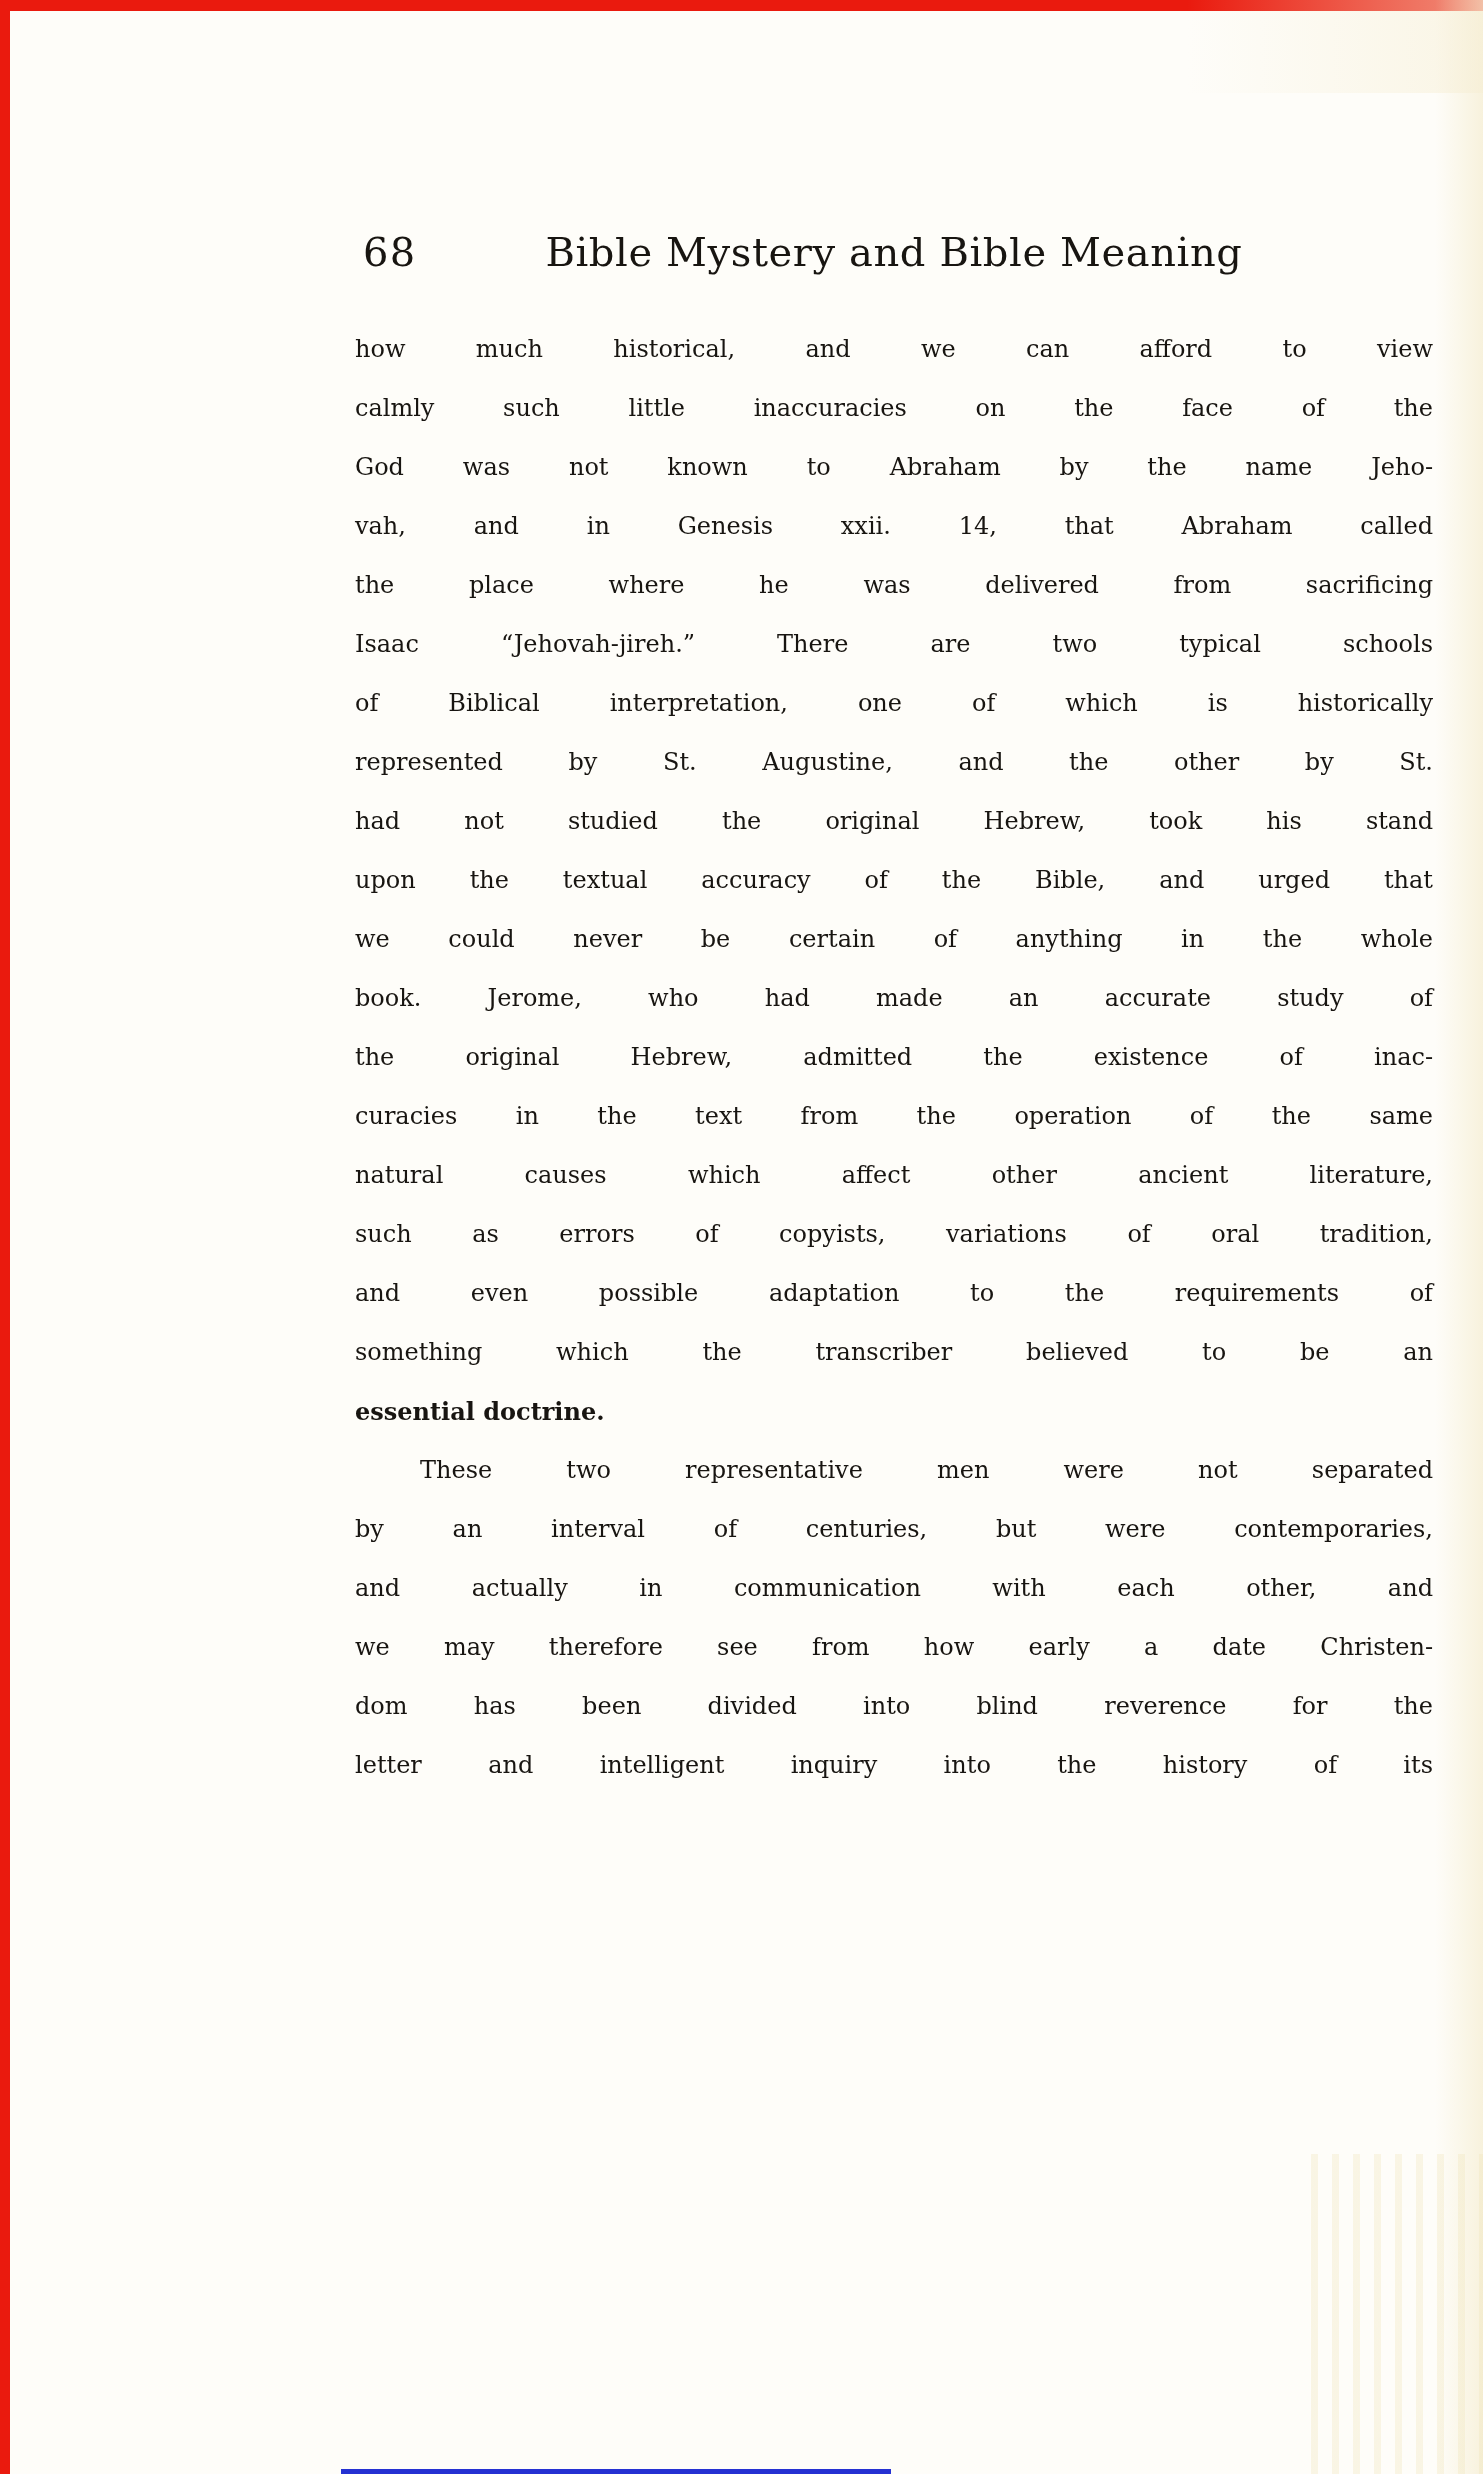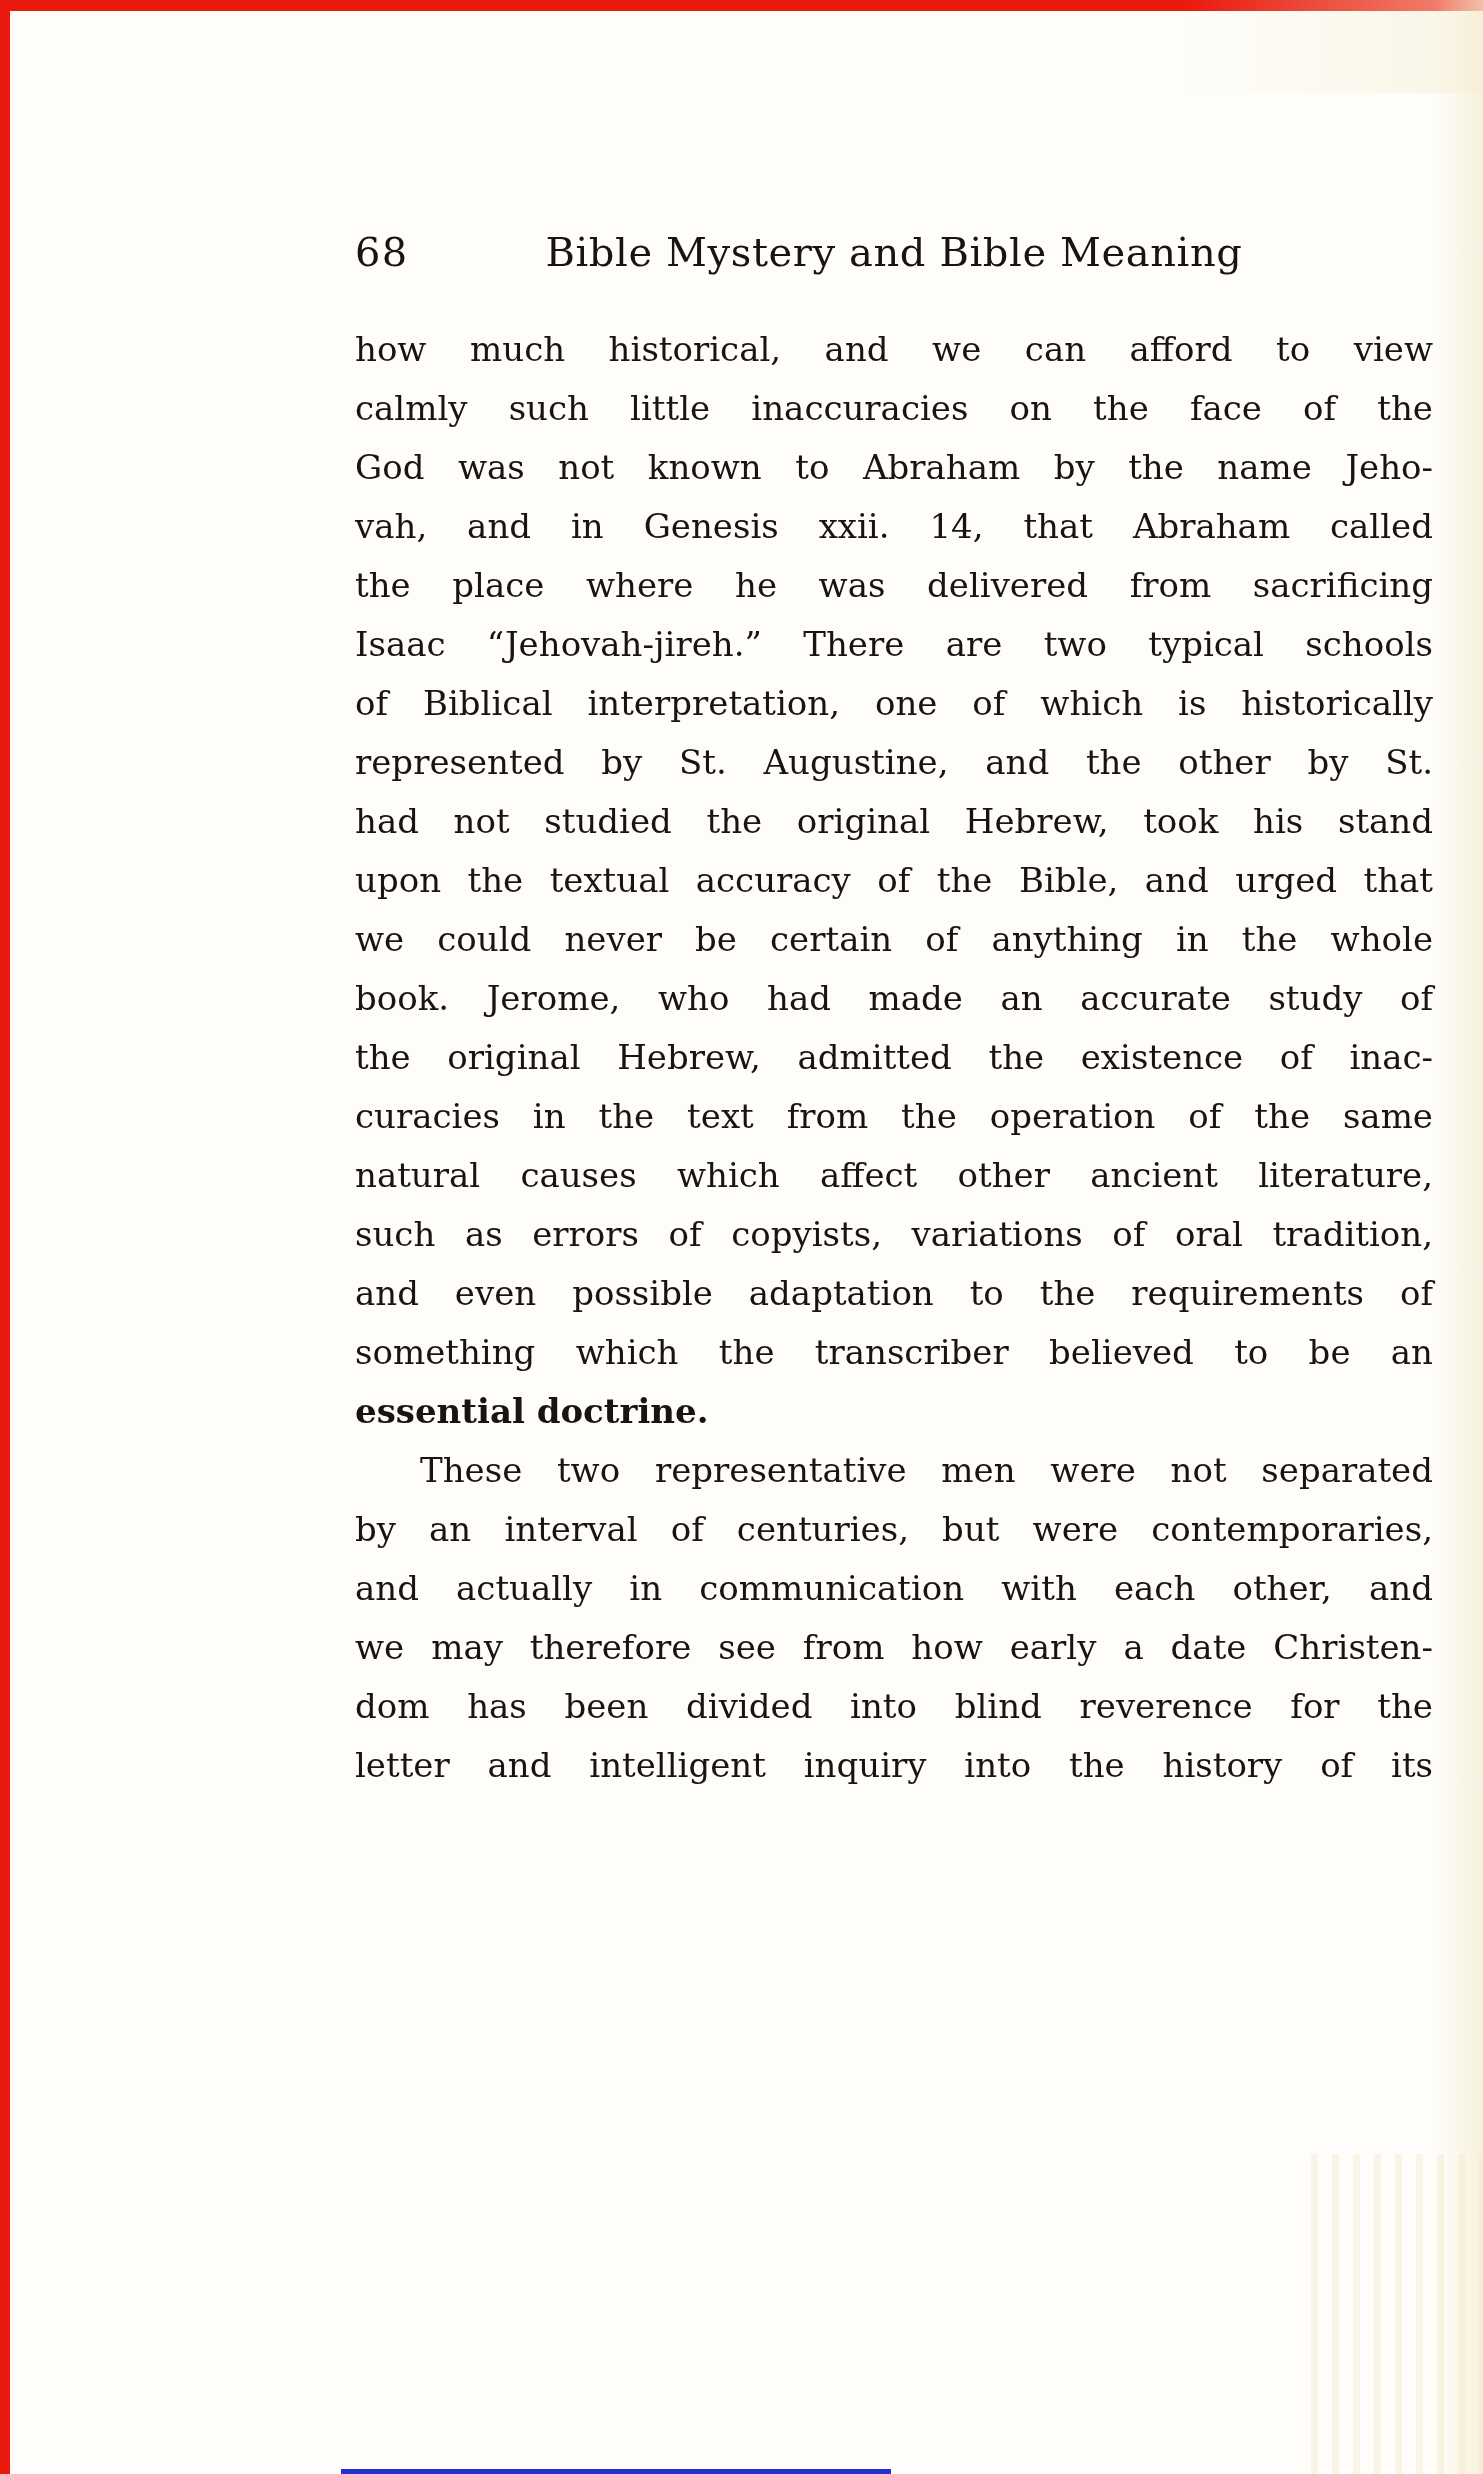--- a/index.html
+++ b/index.html
@@ -53,42 +53,42 @@
     pointer-events: none;
   }
 
   
   .running-head {
     position: absolute;
     top: 230px; left: 355px;
     width: 1078px; height: 52px;
   }
   .page-number {
-    position: absolute; left: 0; top: 1.2px;
+    position: absolute; left: 8px; top: 1.2px;
     font-size: 40px; line-height: 43px;
     letter-spacing: 1.2px;
   }
   .running-title {
     position: absolute; left: 50%; top: 1.2px;
     transform: translateX(-50%);
     font-size: 40px; line-height: 43px;
     white-space: nowrap;
     letter-spacing: 0.6px;
   }
 
   
   .page-body {
     position: absolute;
     top: 320px; left: 355px;
     width: 1078px;
   }
   .text-line {
     height: 59px;
     line-height: 59px;
-    font-size: 34px;
+    font-size: 24px;
     text-align: justify;
     text-align-last: justify;
     white-space: nowrap; 
   }
   .text-line { white-space: normal; }
   .text-line.no-justify {
     text-align: left;
     text-align-last: left;
     font-weight: bold;
   }

